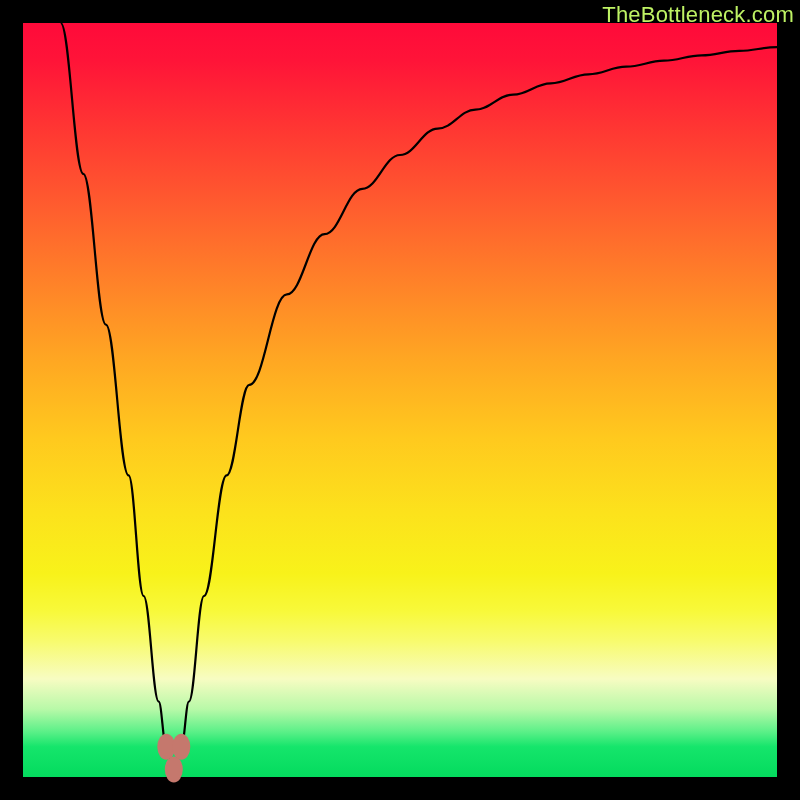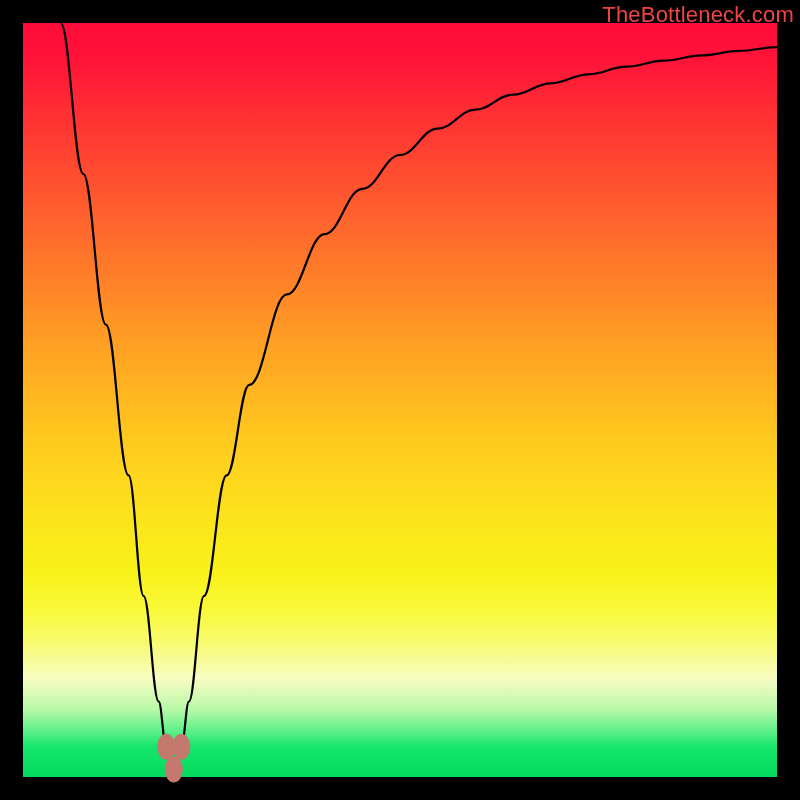--- a/index.html
+++ b/index.html
@@ -48,21 +48,21 @@
     left: 0;
     top: 0;
     width: 754px;
     height: 754px;
     overflow: visible;
   }
   .watermark {
     position: absolute;
     top: 2px;
     right: 6px;
-    color: #ef4444;
+    color: #bef264;
     font-size: 22px;
     letter-spacing: 0.2px;
     user-select: none;
   }
 </style>
 </head>
 <body>
 
 <div class="outer">
   <div class="plot">

